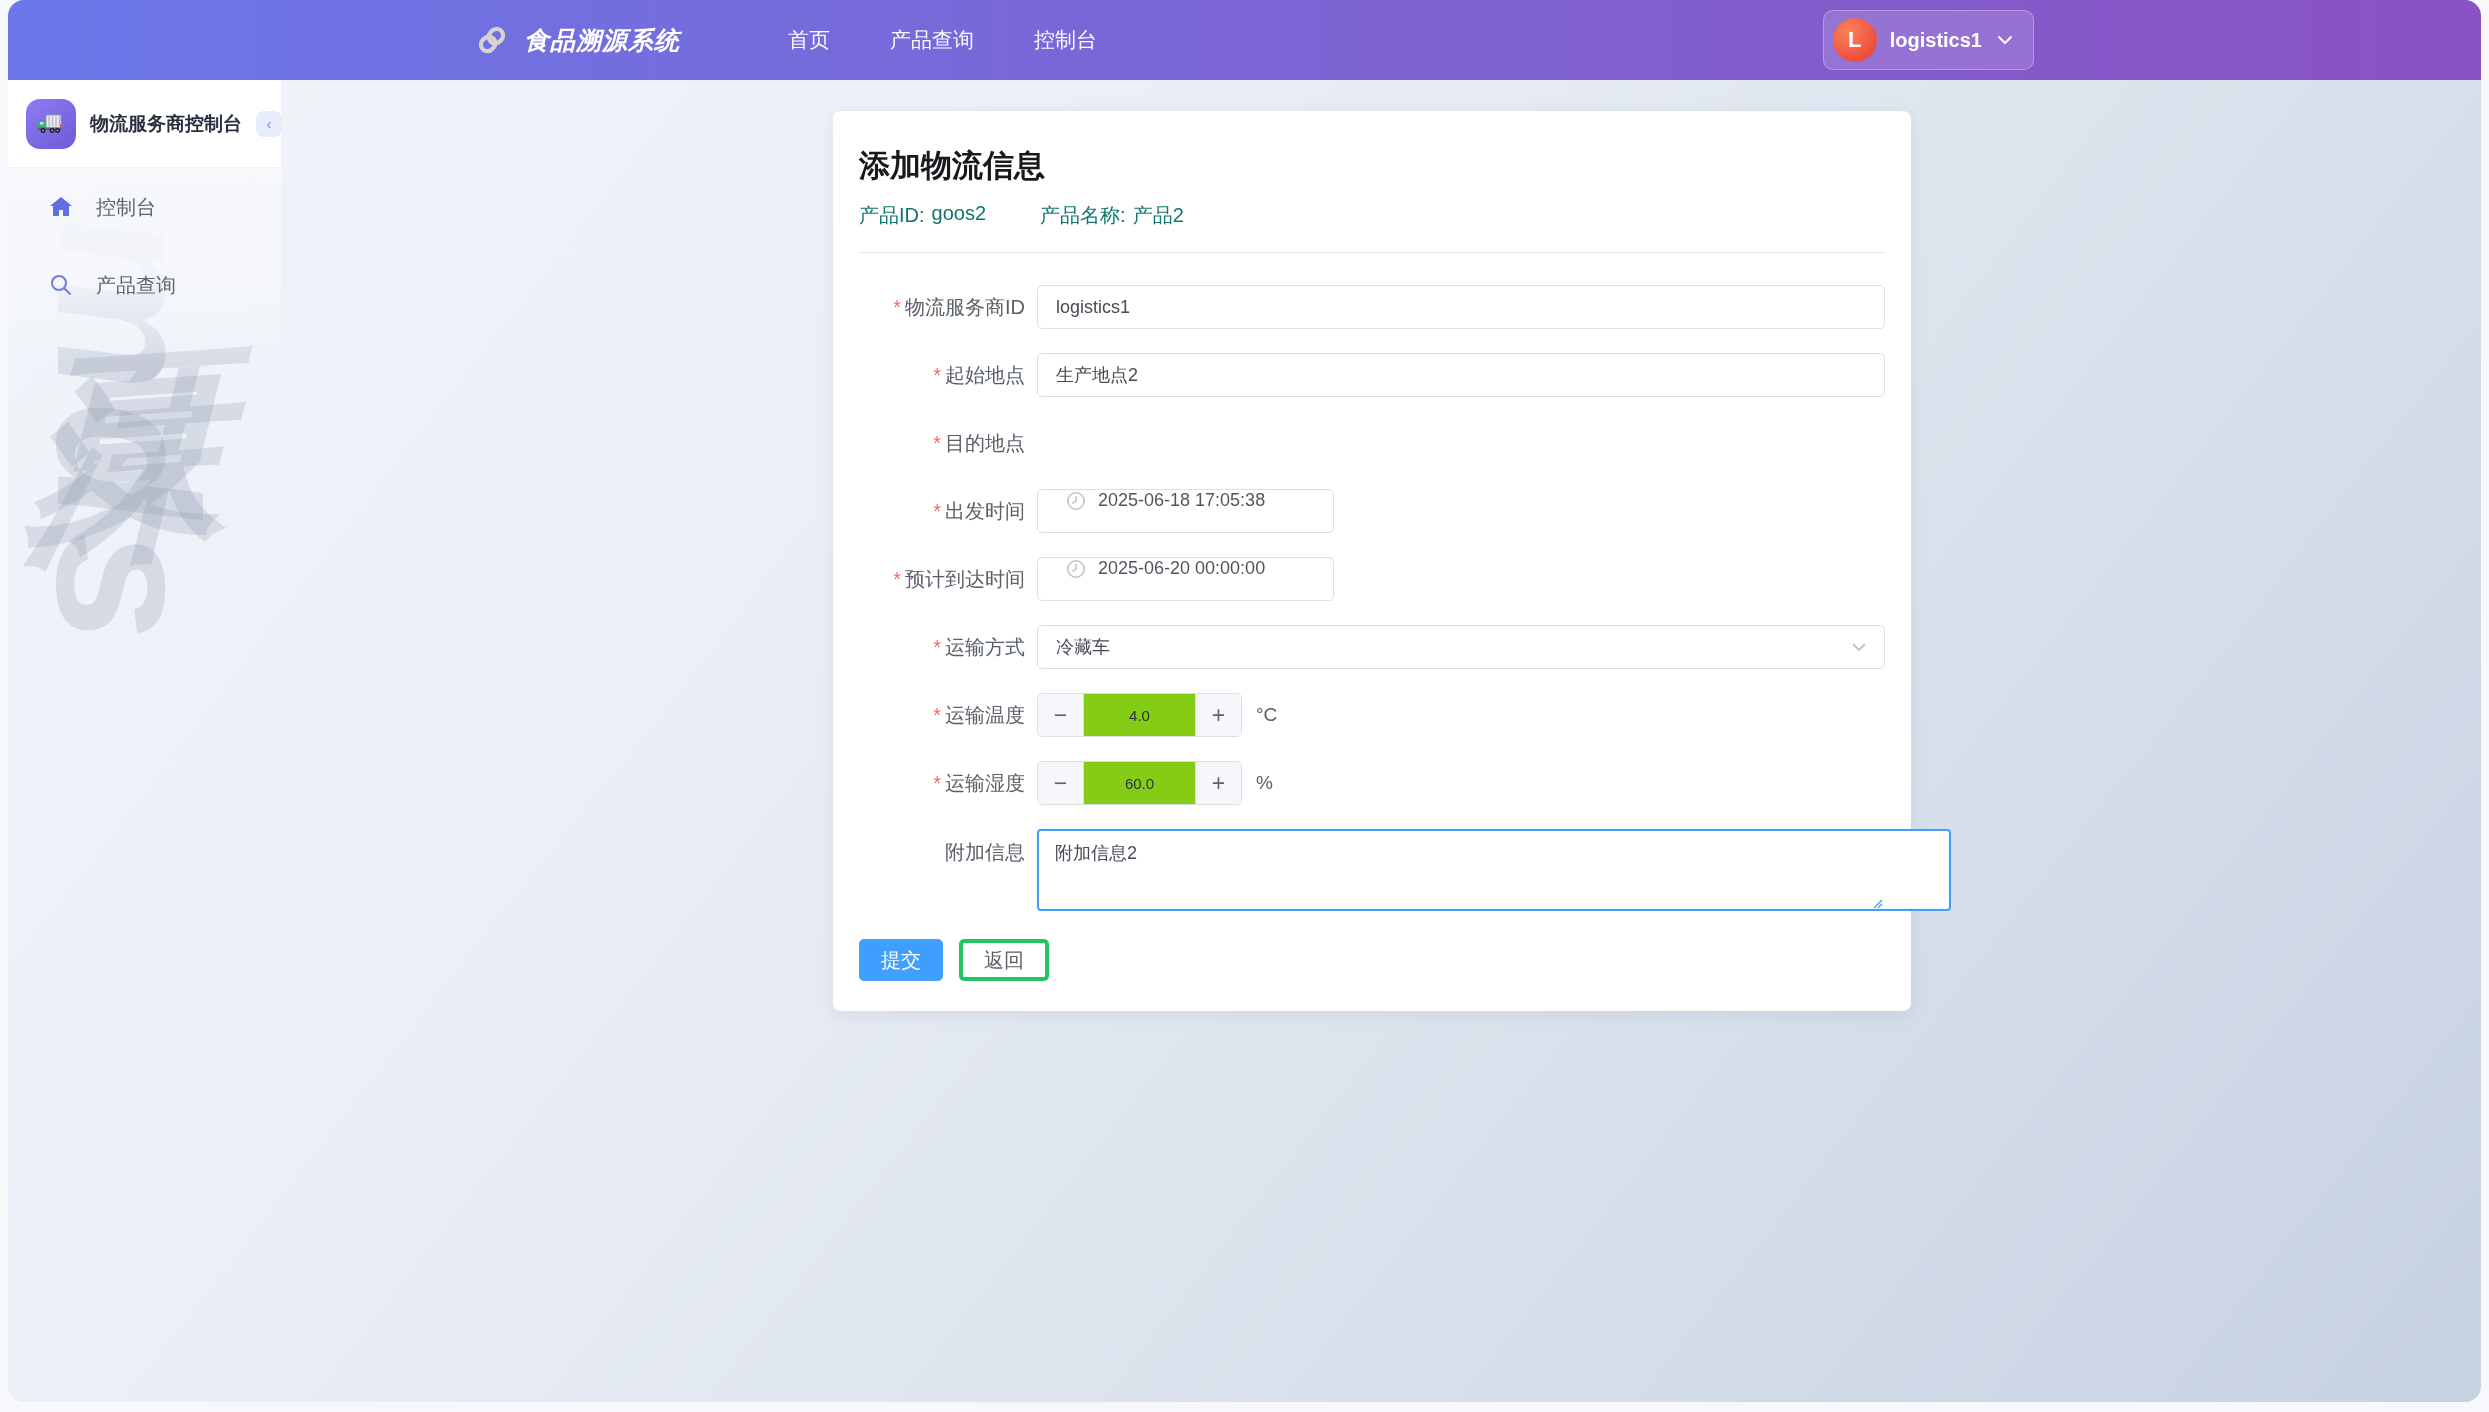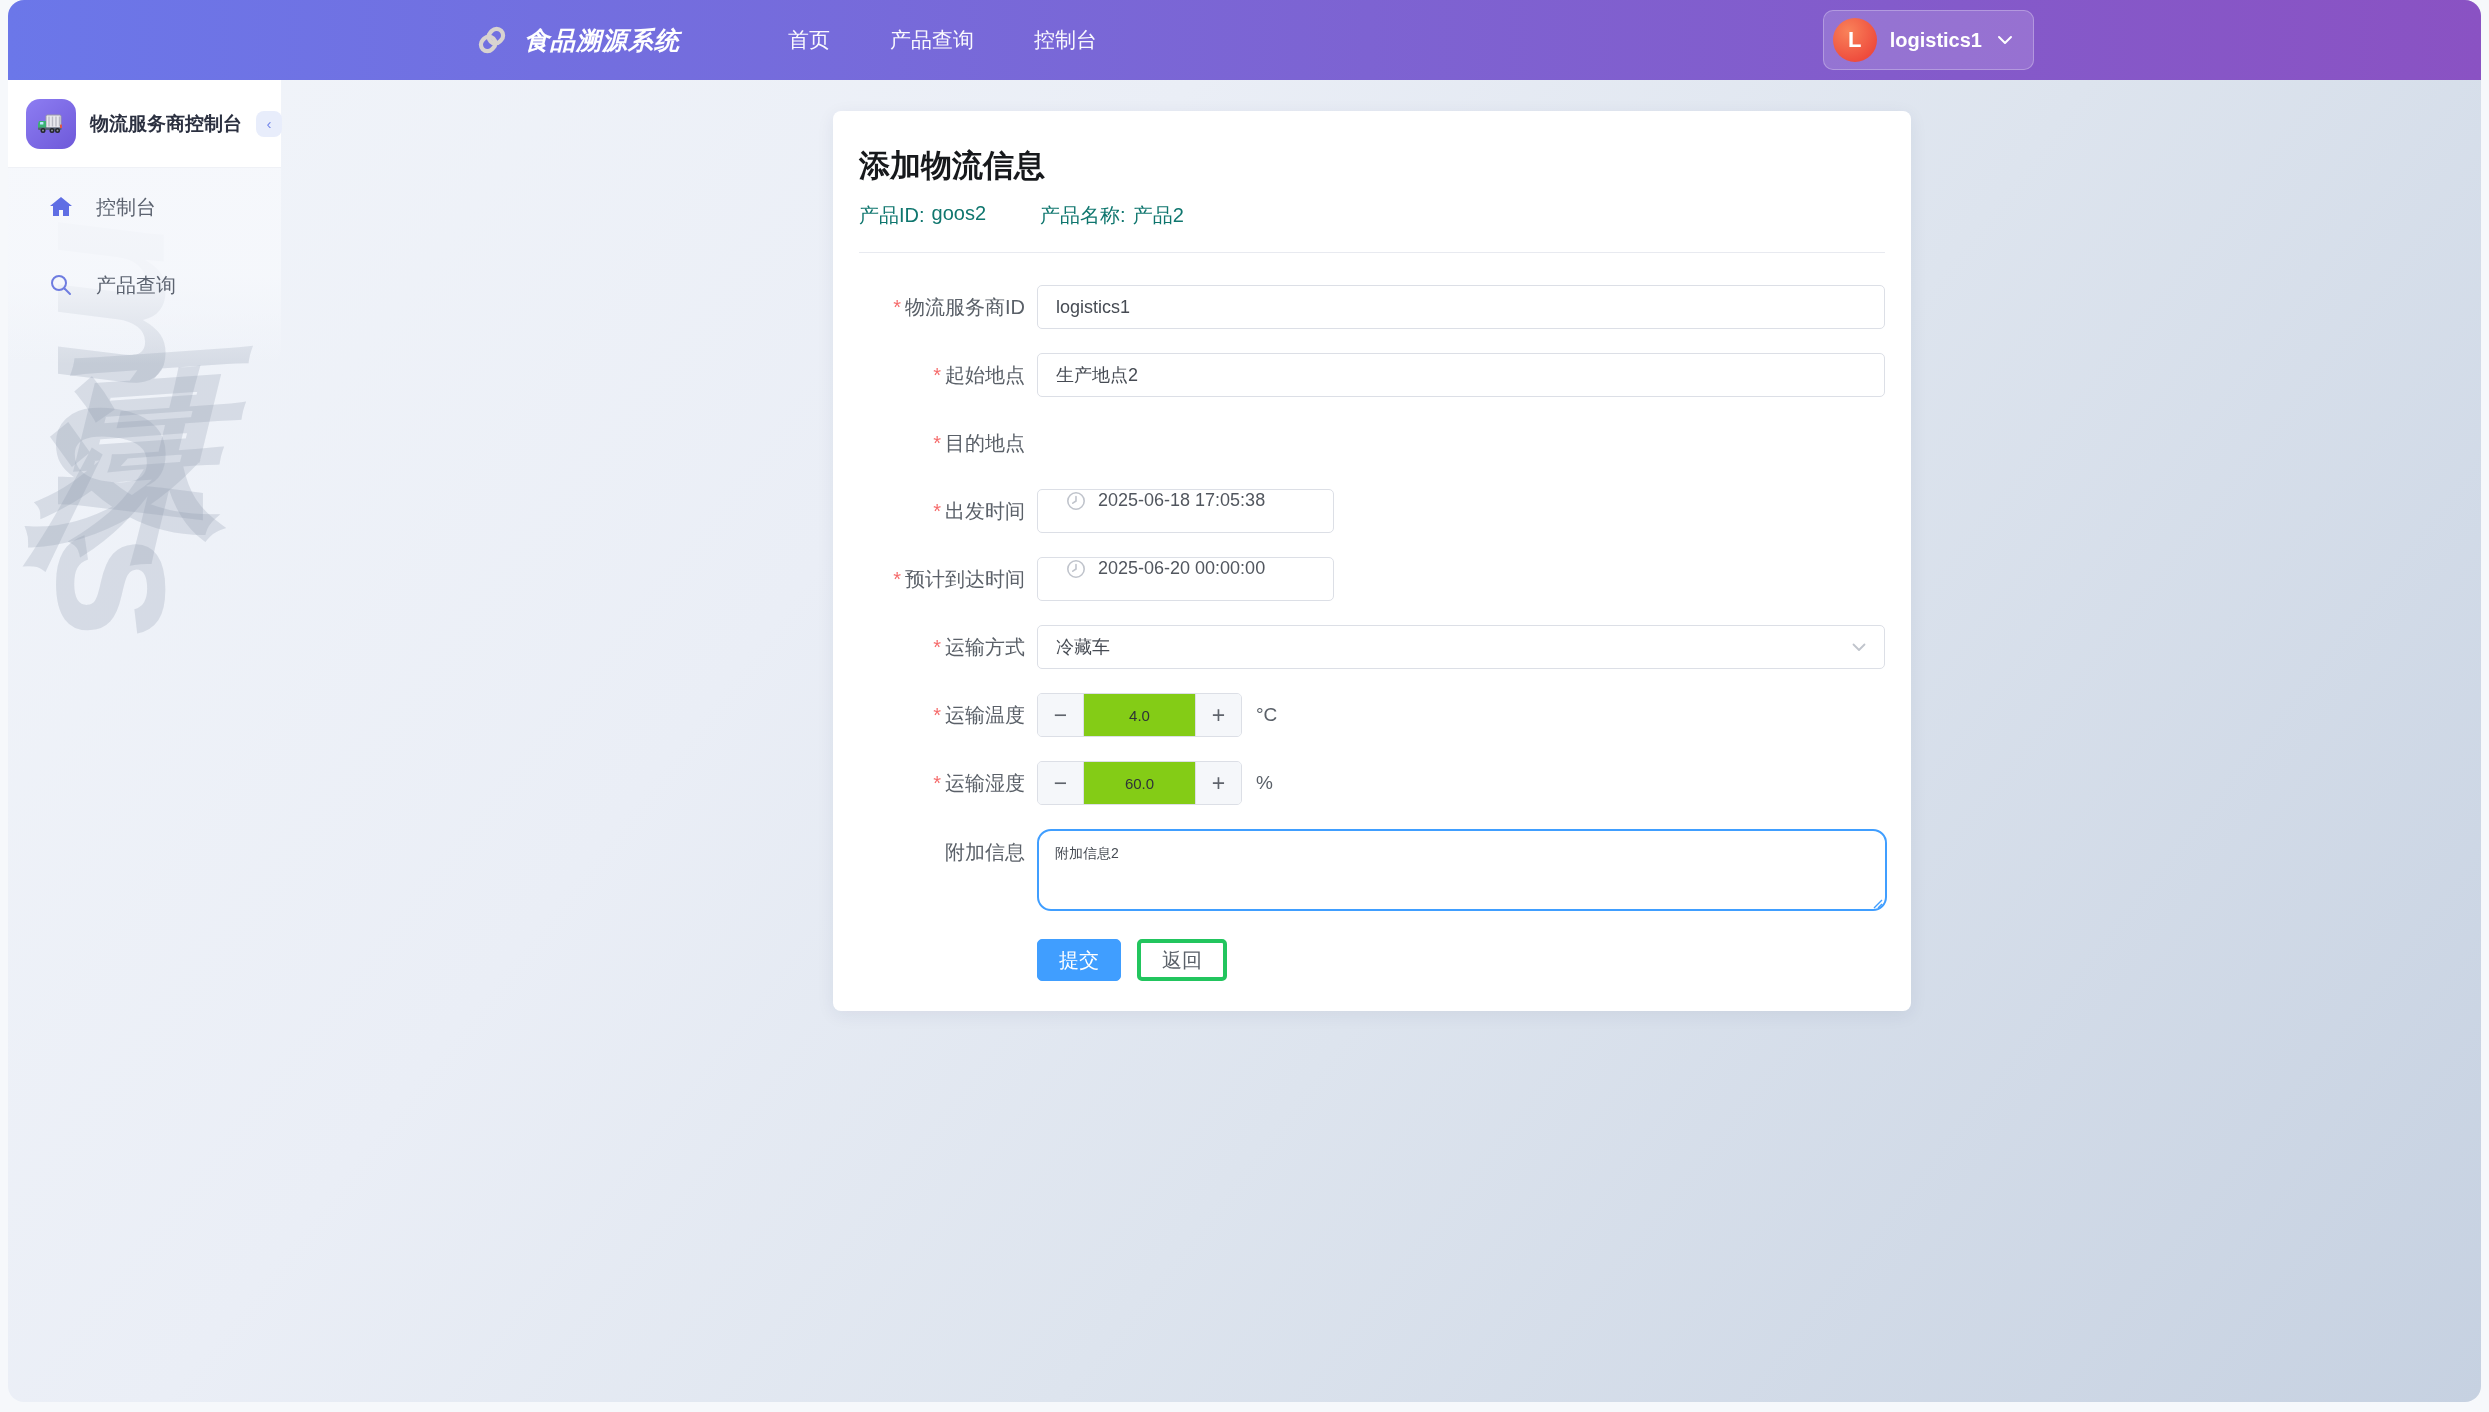--- a/index.html
+++ b/index.html
@@ -71,25 +71,25 @@
     display:flex; overflow:hidden; flex:none; }
   .st-btn { width:46px; flex:none; display:flex; align-items:center; justify-content:center;
     color:#5f646c; font-size:23px; cursor:pointer; background:#f5f7fa; user-select:none; }
   .st-btn.minus { border-right:1px solid #dcdfe6; }
   .st-btn.plus  { border-left:1px solid #dcdfe6; }
   .st-val { flex:1; min-width:0; border:none; outline:none; background:#84cc16; text-align:center;
     font-size:15px; color:#2f3338; font-family:inherit; }
   .unit { margin-left:14px; font-size:19px; color:#5a6068; }
 
   .ta-wrap { position:relative; width:850px; }
-  .textarea { width:850px; height:82px; border:2px solid #409eff; border-radius:14px; background:#fff;
-    padding:9px 16px; font-size:14px; color:#464b53; font-family:inherit; resize:none; outline:none; line-height:26px; }
+  .textarea { width:914px; height:82px; border:2px solid #409eff; border-radius:4px; background:#fff;
+    padding:9px 16px; font-size:18px; color:#464b53; font-family:inherit; resize:none; outline:none; line-height:26px; }
   .ta-grip { position:absolute; right:4px; bottom:6px; pointer-events:none; }
 
-  .btn-row { margin-top:20px; margin-left:178px; display:flex; gap:16px; }
+  .btn-row { margin-top:20px; display:flex; gap:16px; }
   .btn { height:42px; border-radius:5px; font-size:20px; padding:0 21px; cursor:pointer; font-family:inherit; }
   .btn-primary { background:#409eff; border:1px solid #409eff; color:#ffffff; }
   .btn-plain { background:#ffffff; border:4px solid #22c55e; color:#5a6068; }
 
   svg { display:block; }
 </style>
 </head>
 <body>
 
 <div id="stage">

